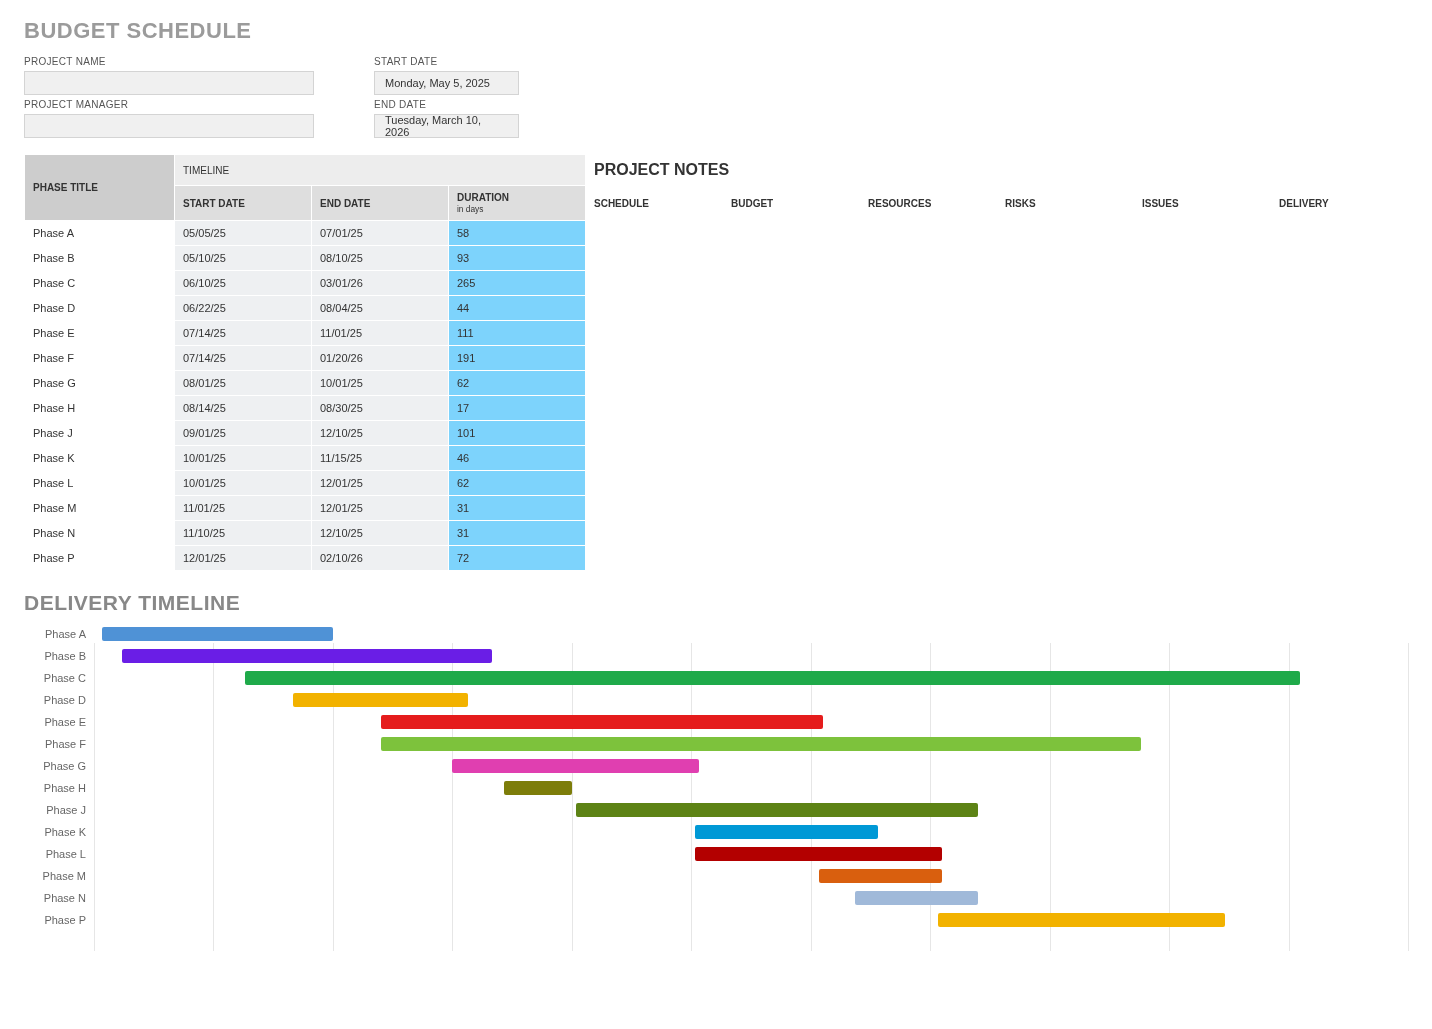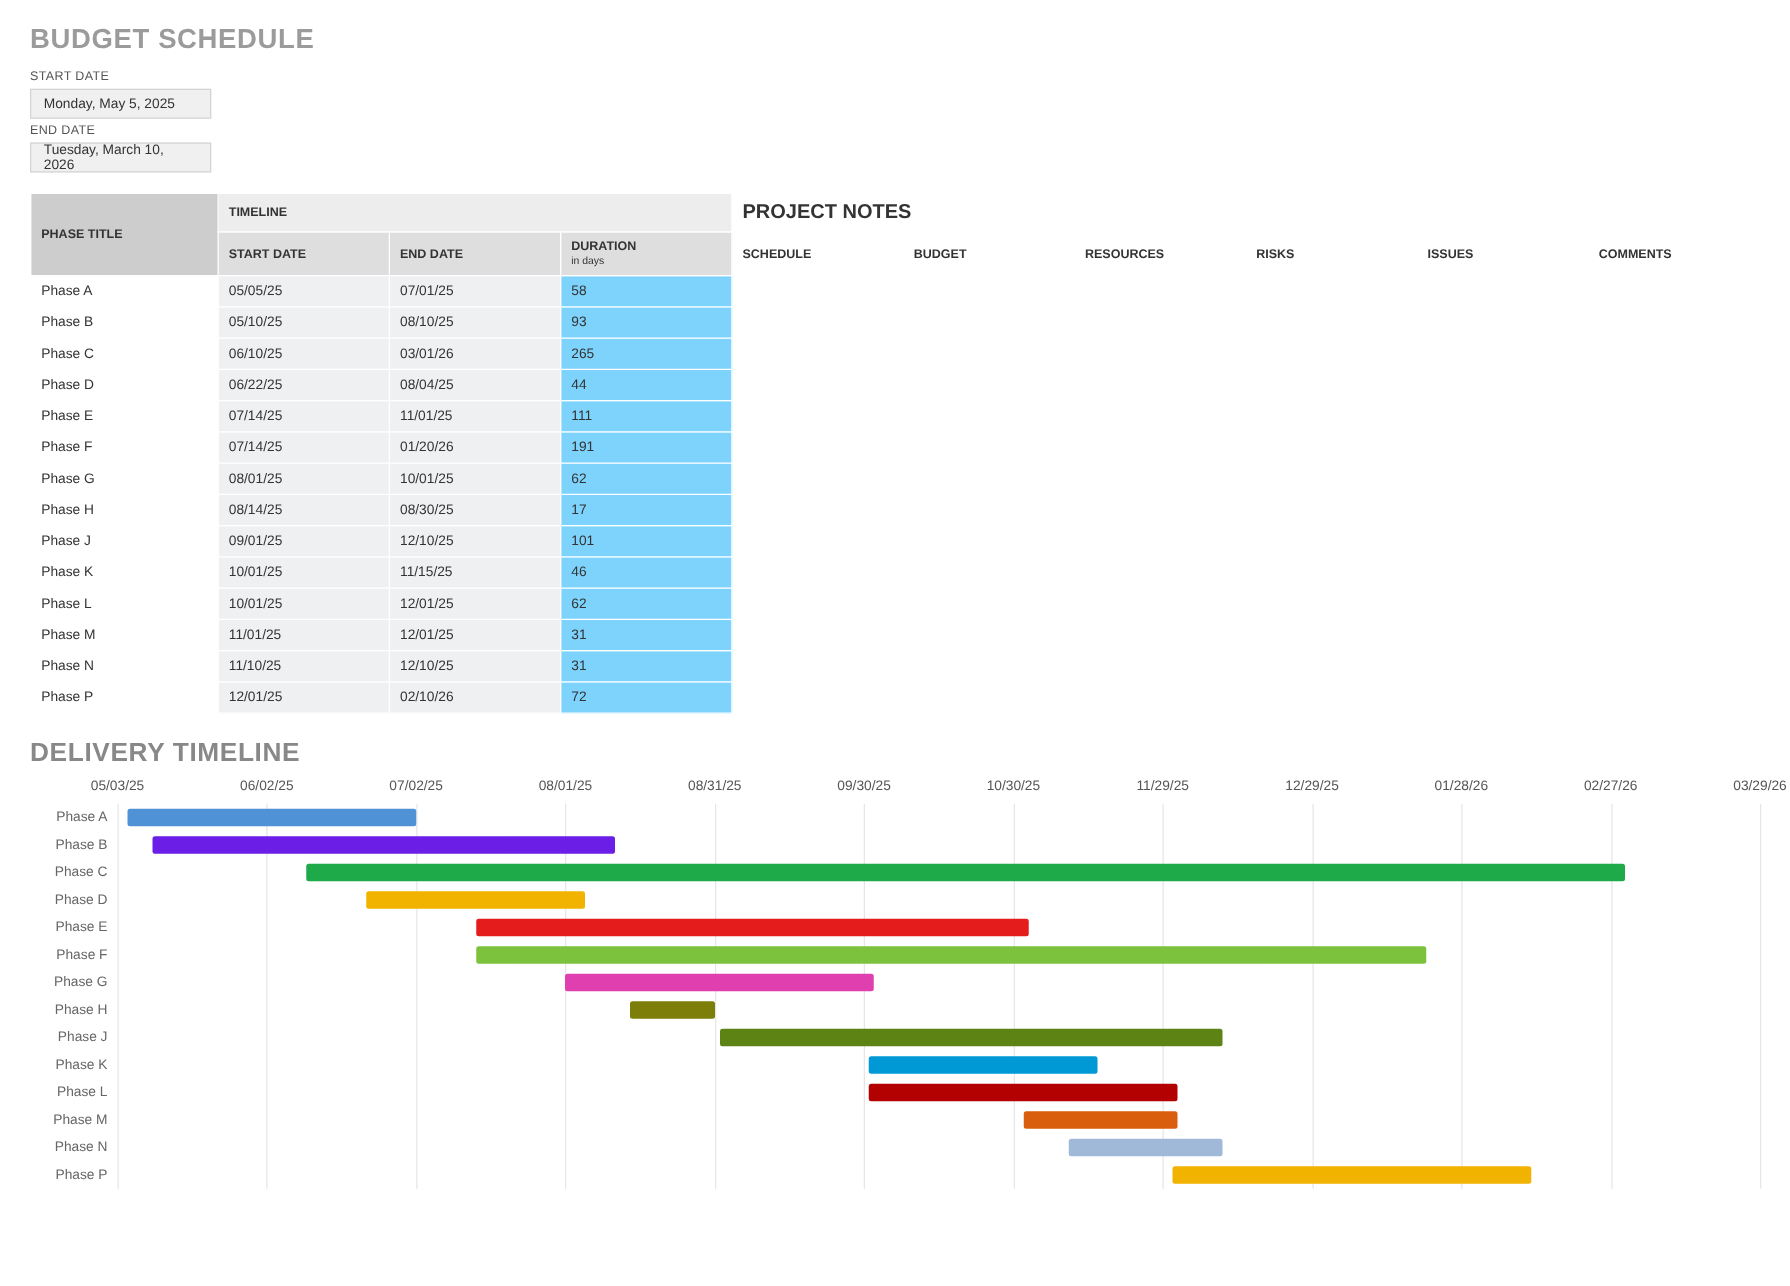--- a/index.html
+++ b/index.html
@@ -49,21 +49,21 @@
     table-layout: fixed;
     font-size: 11px;
   }
   table.schedule th, table.schedule td {
     border: 1px solid #fff;
     padding: 6px 8px;
     text-align: left;
     vertical-align: middle;
   }
   .hdr-phase-title { background: #cdcdcd; width: 150px; font-weight: bold; font-size: 10px; }
-  .hdr-timeline { background: #ededed; font-weight: bold; font-size: 10px; text-align: left; border-bottom: none; }
+  .hdr-timeline { background: #ededed; font-weight: normal; font-size: 10px; text-align: left; border-bottom: none; }
   .hdr-notes    { background: #ffffff; font-weight: bold; font-size: 16px; border: 1px solid #eee; }
   .hdr-sub-date { background: #dedede; font-weight: bold; font-size: 10px; width: 55px; }
   .hdr-sub-dur  { background: #dedede; font-weight: bold; font-size: 10px; width: 60px; }
   .hdr-sub-dur small { font-weight: normal; }
   .hdr-sub-note { background: #ffffff; font-weight: bold; font-size: 10px; border: 1px solid #eee; }
   td.phase-title-cell { background: #fff; border: 1px solid #eee; padding-left: 10px; }
   td.date-cell { background: #eef0f2; text-align: center; border: 1px solid #fff; }
   td.dur-cell  { background: #7dd3fc; text-align: center; border: 1px solid #fff; }
   td.note-cell { background: #fff; border: 1px solid #eee; }
   
@@ -78,20 +78,26 @@
   .gantt-row-track { position: relative; flex: 1; height: 100%; }
   .gantt-bar  { position: absolute; top: 4px; height: 14px; border-radius: 2px; }
 </style>
 </head>
 <body>
 
 <h1 class="page-title">BUDGET SCHEDULE</h1>
 
 <div class="header-fields">
   <div class="field-col">
+    <div class="field-label">PROJECT NAME</div>
+    <div class="field-input"></div>
+    <div class="field-label">PROJECT MANAGER</div>
+    <div class="field-input"></div>
+  </div>
+  <div class="field-col">
     <div class="field-label">START DATE</div>
     <div class="field-date">Monday, May 5, 2025</div>
     <div class="field-label">END DATE</div>
     <div class="field-date">Tuesday, March 10, 2026</div>
   </div>
 </div>
 
 <table class="schedule">
   <thead>
     <tr>
@@ -103,21 +109,21 @@
       <th class="hdr-sub-date">START DATE</th>
       <th class="hdr-sub-date">END DATE</th>
       <th class="hdr-sub-dur">
         <span>DURATION</span><br><small>in days</small>
       </th>
       <th class="hdr-sub-note">SCHEDULE</th>
       <th class="hdr-sub-note">BUDGET</th>
       <th class="hdr-sub-note">RESOURCES</th>
       <th class="hdr-sub-note">RISKS</th>
       <th class="hdr-sub-note">ISSUES</th>
-      <th class="hdr-sub-note">COMMENTS</th>
+      <th class="hdr-sub-note">DELIVERY</th>
     </tr>
   </thead>
   <tbody id="schedule-body">
       <tr>
         <td class="phase-title-cell">Phase A</td>
         <td class="date-cell">05/05/25</td>
         <td class="date-cell">07/01/25</td>
         <td class="dur-cell">58</td>
         <td class="note-cell"></td>
         <td class="note-cell"></td>
@@ -281,34 +287,20 @@
         <td class="note-cell"></td>
         <td class="note-cell"></td>
         <td class="note-cell"></td>
       </tr>
     </tbody>
 </table>
 
 <h2 class="section-title">DELIVERY TIMELINE</h2>
 
 <div class="gantt-wrap">
-  <div class="gantt-axis" id="gantt-axis">
-      <div class="tick" style="left: 0%;">05/03/25</div>
-      <div class="tick" style="left: 9.09091%;">06/02/25</div>
-      <div class="tick" style="left: 18.1818%;">07/02/25</div>
-      <div class="tick" style="left: 27.2727%;">08/01/25</div>
-      <div class="tick" style="left: 36.3636%;">08/31/25</div>
-      <div class="tick" style="left: 45.4545%;">09/30/25</div>
-      <div class="tick" style="left: 54.5455%;">10/30/25</div>
-      <div class="tick" style="left: 63.6364%;">11/29/25</div>
-      <div class="tick" style="left: 72.7273%;">12/29/25</div>
-      <div class="tick" style="left: 81.8182%;">01/28/26</div>
-      <div class="tick" style="left: 90.9091%;">02/27/26</div>
-      <div class="tick" style="left: 100%;">03/29/26</div>
-    </div>
   <div class="gantt-grid" id="gantt-grid" style="bottom: auto; height: 308px;">
       <div class="vline" style="left: 0%;"></div>
       <div class="vline" style="left: 9.09091%;"></div>
       <div class="vline" style="left: 18.1818%;"></div>
       <div class="vline" style="left: 27.2727%;"></div>
       <div class="vline" style="left: 36.3636%;"></div>
       <div class="vline" style="left: 45.4545%;"></div>
       <div class="vline" style="left: 54.5455%;"></div>
       <div class="vline" style="left: 63.6364%;"></div>
       <div class="vline" style="left: 72.7273%;"></div>

